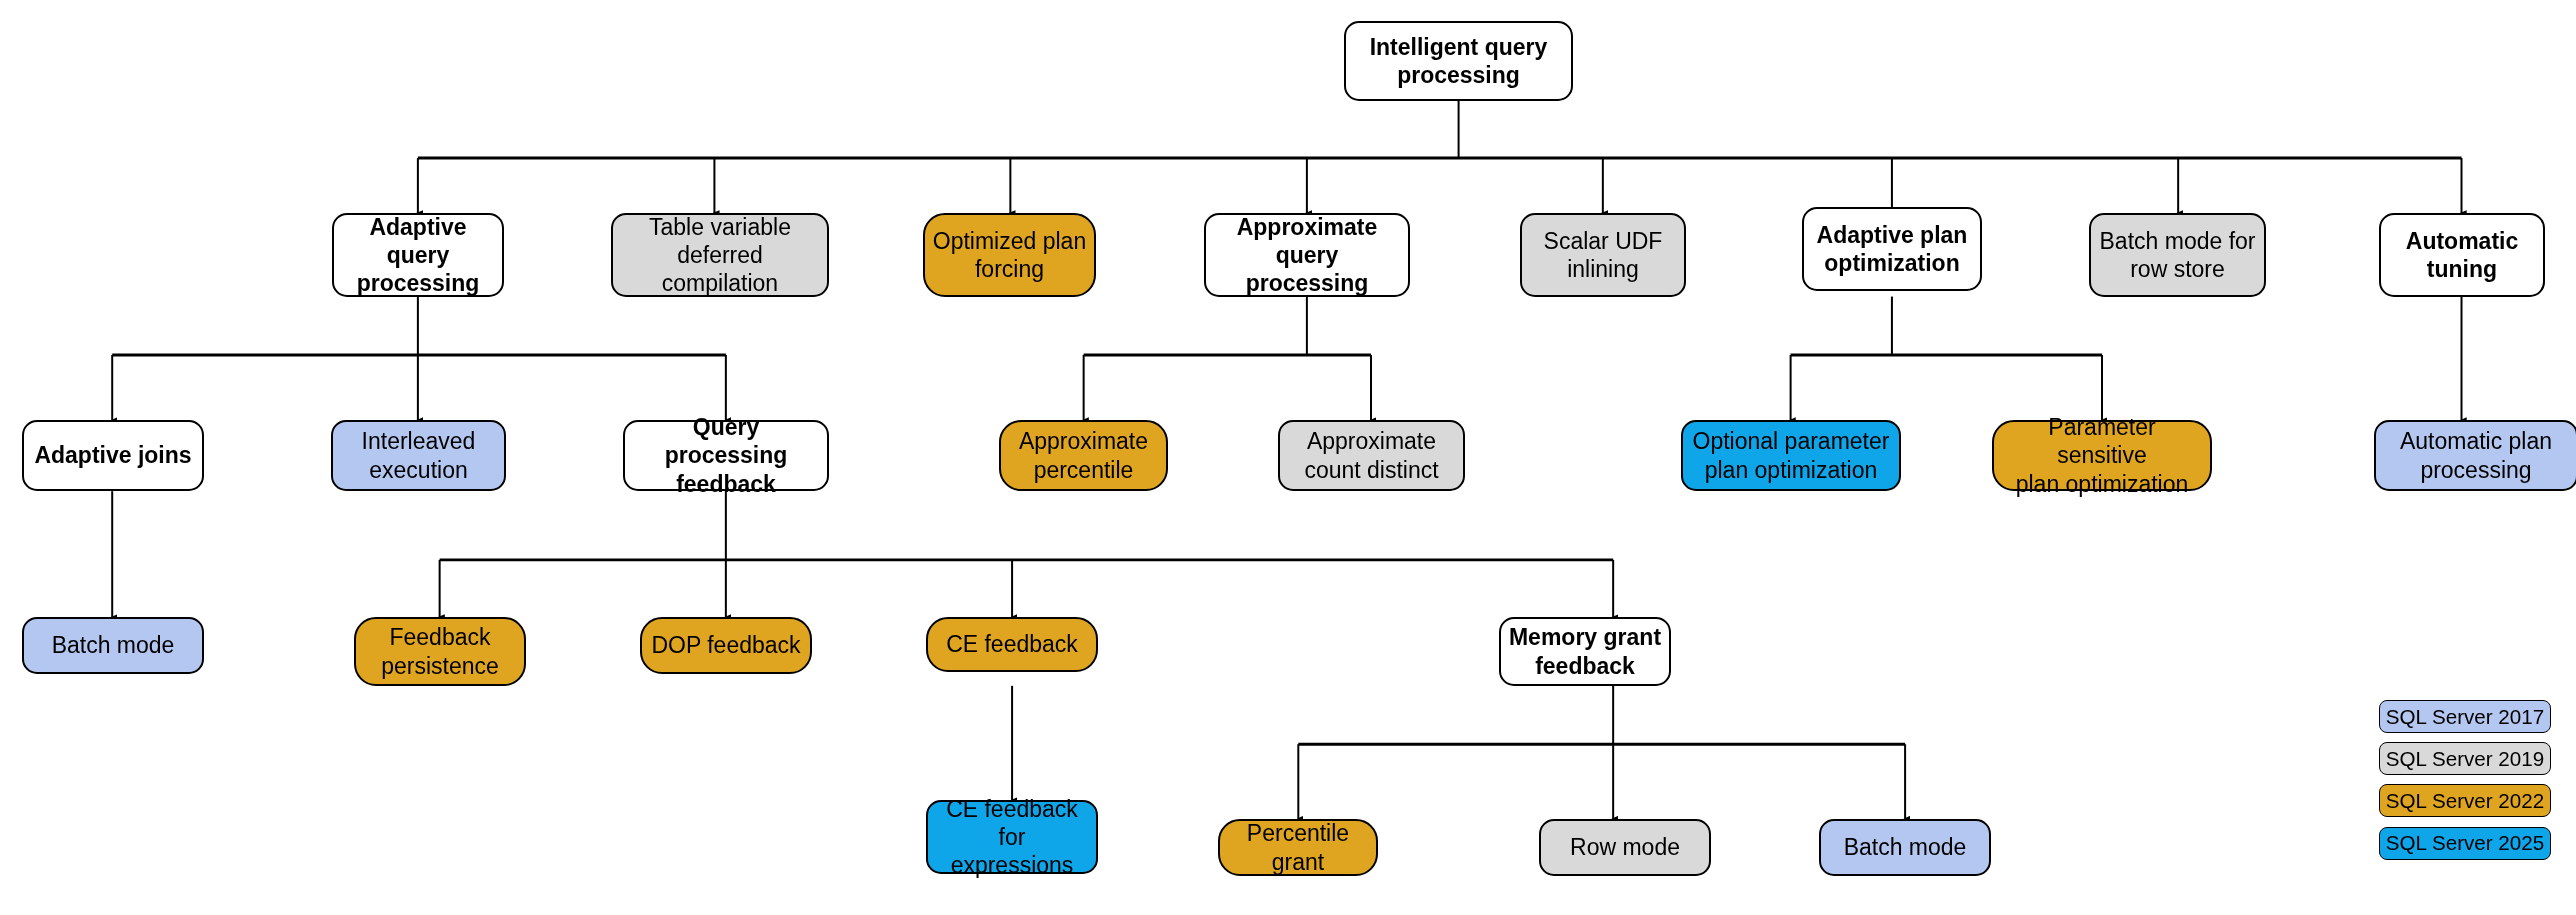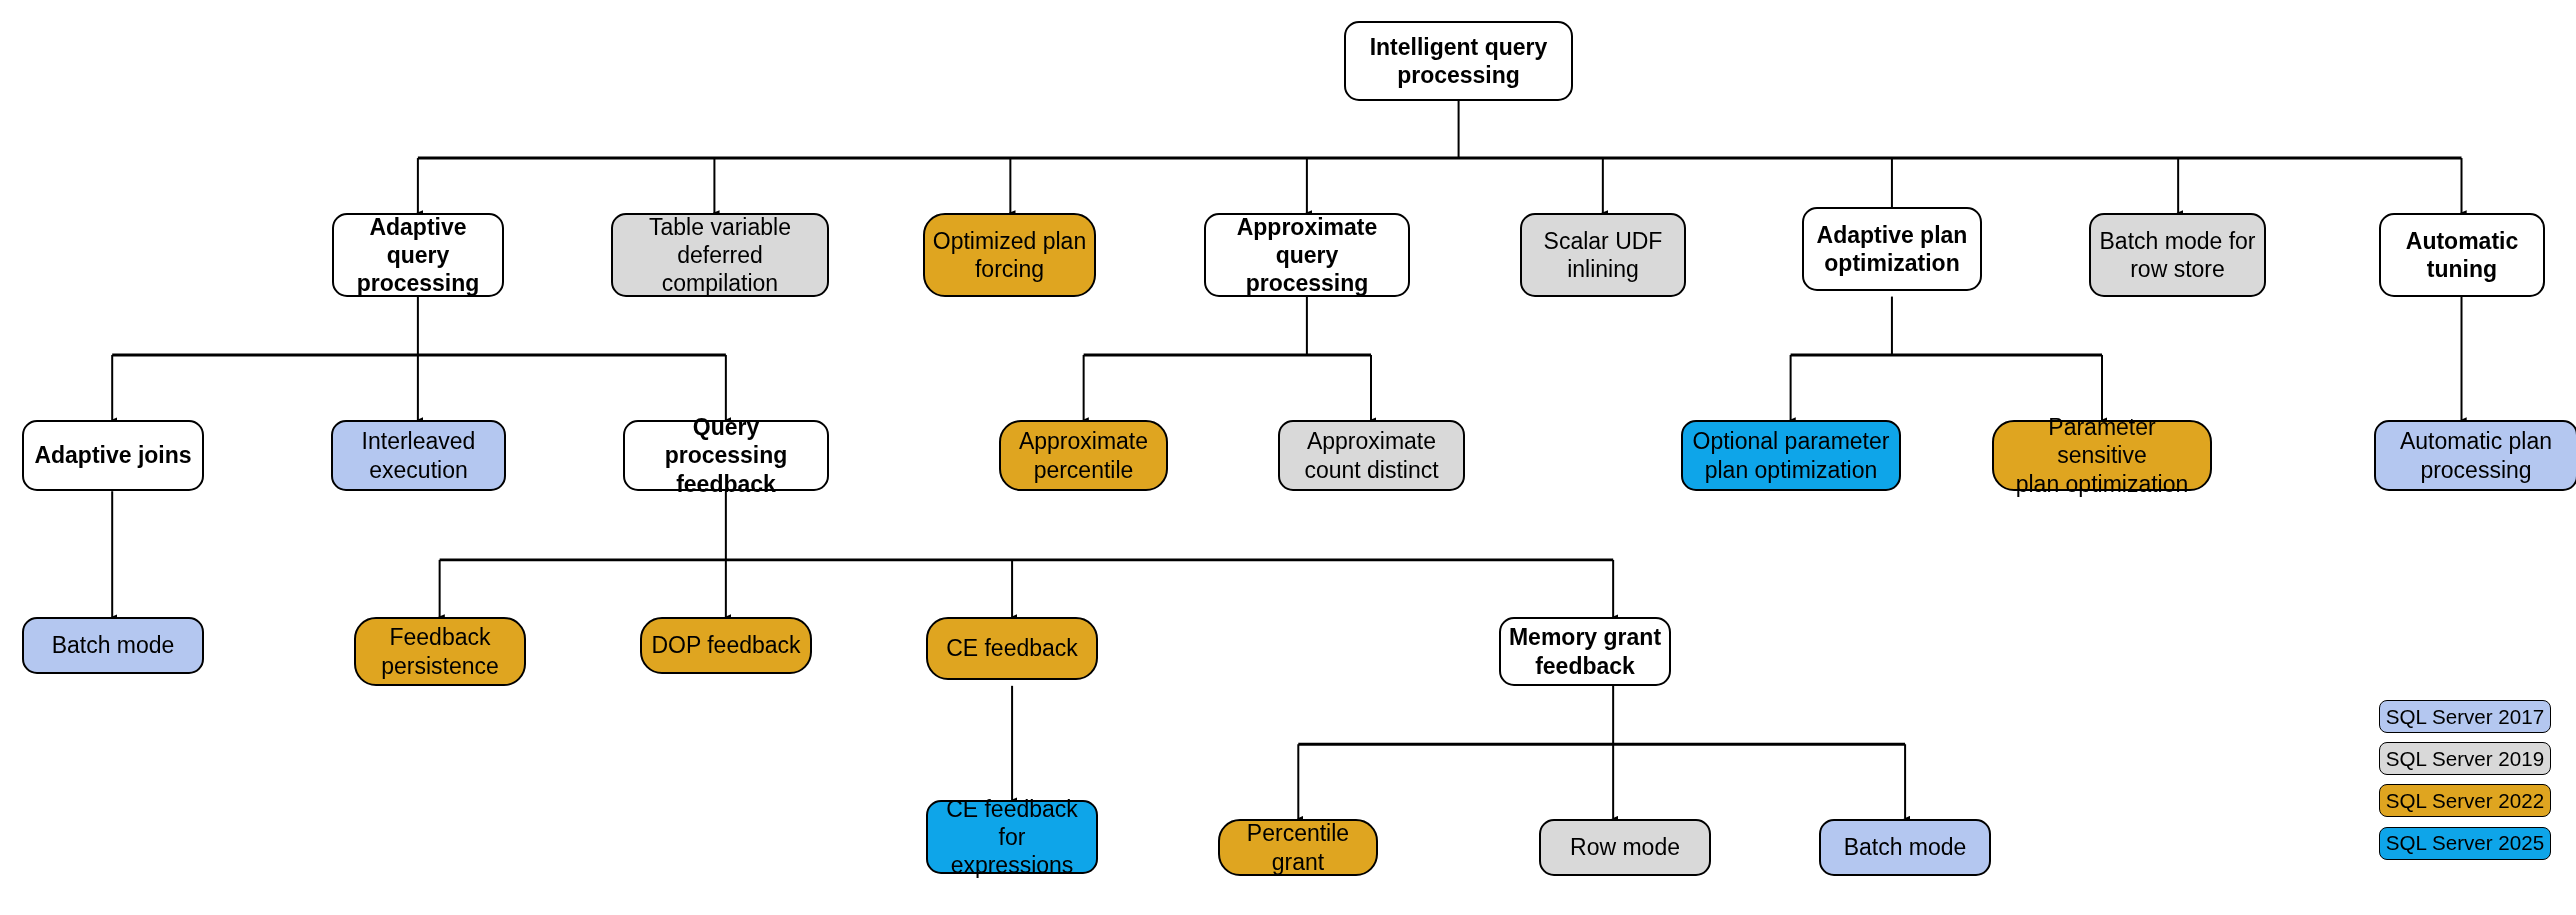--- a/index.html
+++ b/index.html
@@ -215,21 +215,21 @@
   </div>
   <div class="node c-gold" style="left:354px;top:617px;width:172px;height:69px;">
     <span>
         <div>Feedback</div>
         <div>persistence</div>
       </span>
   </div>
   <div class="node c-gold" style="left:640px;top:617px;width:172px;height:57px;">
     <span>DOP feedback</span>
   </div>
-  <div class="node c-gold" style="left:926px;top:617px;width:172px;height:63px;">
+  <div class="node c-gold" style="left:926px;top:617px;width:172px;height:55px;">
     <span>CE feedback</span>
   </div>
   <div class="node c-white bold" style="left:1499px;top:617px;width:172px;height:69px;">
     <span>
         <div>Memory grant</div>
         <div>feedback</div>
       </span>
   </div>
 
   <div class="node c-green" style="left:926px;top:800px;width:172px;height:74px;">

